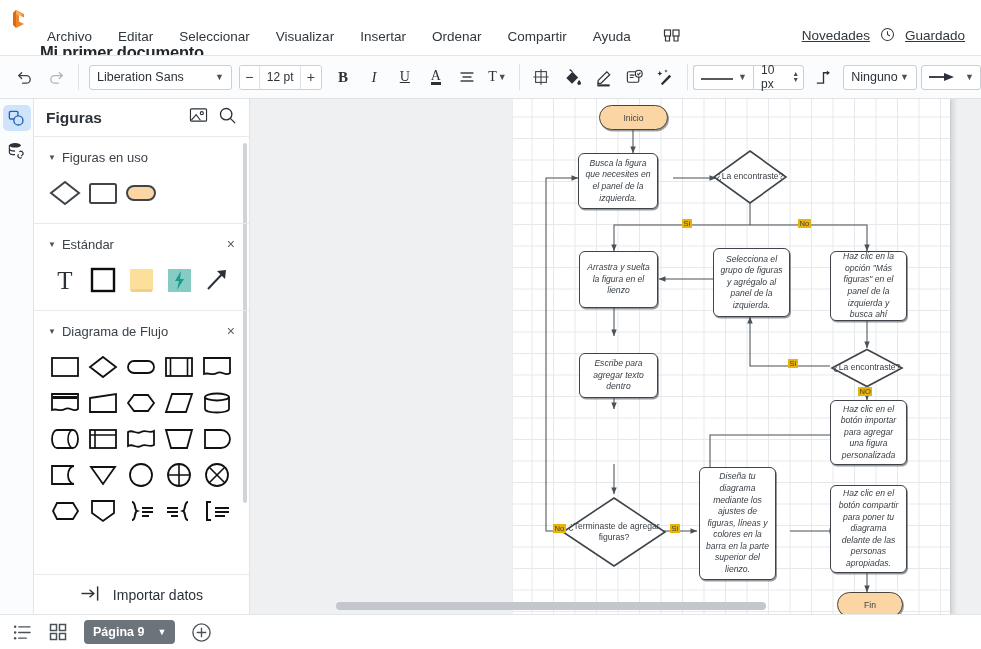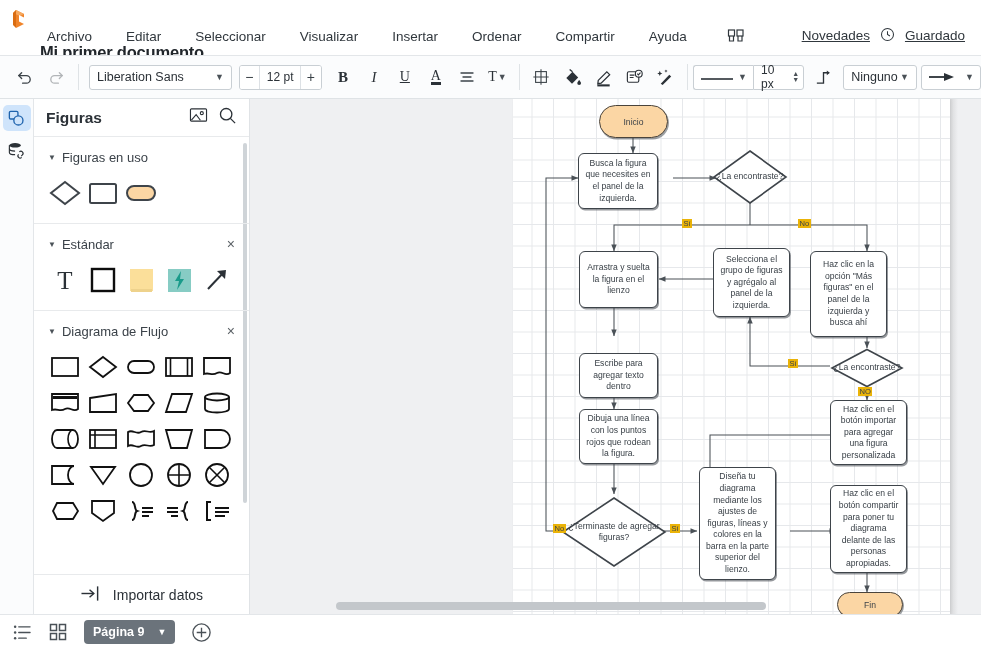--- a/index.html
+++ b/index.html
@@ -22,21 +22,21 @@
     position: absolute; left: 8px; top: 6px; width: 26px; height: 26px;
   }
   .doc-title {
     position: absolute; left: 40px; top: 3px;
     font-size: 16.5px; font-weight: bold; letter-spacing: -0.2px;
     color: #21262b;
     margin-top: 40px;
   }
   .menubar {
     position: absolute; left: 38px; top: 26px;
-    display: flex; align-items: center; gap: 16px;
+    display: flex; align-items: center; gap: 8px;
     font-size: 13.5px; color: #30373d;
   }
   .menu-item {
     padding: 2px 9px; cursor: default; white-space: nowrap;
   }
   .menu-icon-btn {
     margin-left: 9px; padding: 2px 6px; display: flex; align-items: center;
   }
   .right-links {
     position: absolute; right: 0px; top: 26px;
@@ -173,21 +173,21 @@
     background: #c3c7cb; border-radius: 4px;
   }
 
   
   .flow { position: absolute; left: 0; top: 0; width: 731px; height: 515px; }
 
   .nodebox {
     position: absolute; border: 1.6px solid #3e444a; border-radius: 6px;
     background: #ffffff; display: flex; align-items: center; justify-content: center;
     text-align: center; font-size: 8.6px; line-height: 11.6px; color: #394047;
-    padding: 3px 5px; box-shadow: 1px 1.5px 0 rgba(62,68,74,.55);
+    padding: 3px 5px; box-shadow: 1px 1.5px 0 rgba(62,68,74,.55); font-style: italic;
   }
   .nodediamond {
     position: absolute; display: flex; align-items: center; justify-content: center;
     text-align: center; font-size: 8.6px; line-height: 11.2px; color: #394047;
   }
   .nodediamond .dshape {
     position: absolute; left: 0; top: 0; width: 100%; height: 100%;
   }
   .nodediamond .dtext { position: relative; z-index: 2; width: 108%; }
   .nodeterm {
@@ -690,36 +690,36 @@
         <path d="M400 432 H447" marker-end="url(#ah)"></path>
 
         <path d="M540 432 H586" marker-end="url(#ah)"></path>
 
         <path d="M586 336 H460 V432"></path>
 
         <path d="M617 474 V493" marker-end="url(#ah)"></path>
       </g>
     </svg>
 
-    <div class="nodeterm" style="left:349px; top:6px; width:69px; height:33px;">
+    <div class="nodeterm" style="left:349px; top:6px; width:69px; height:25px;">
       <span>Inicio</span>
     </div>
 
     <div class="nodebox" style="left:328px; top:54px; width:80px; height:56px;">
       <span>Busca la figura que necesites en el panel de la izquierda.</span>
     </div>
 
     <div class="nodediamond" style="left:462px; top:50px; width:76px; height:56px;">
       <svg class="dshape" viewBox="0 0 76 56">
         <path d="M38 2 L74 28 L38 54 L2 28 Z" fill="#fff" stroke="#3e444a" stroke-width="1.6"></path>
       </svg>
       <span class="dtext">¿La encontraste?</span>
     </div>
 
-    <div class="nodebox" style="left:560px; top:152px; width:77px; height:86px;">
+    <div class="nodebox" style="left:580px; top:152px; width:77px; height:70px;">
       <span>Haz clic en la opción "Más figuras" en el panel de la izquierda y busca ahí</span>
     </div>
 
     <div class="nodebox" style="left:329px; top:152px; width:79px; height:57px;">
       <span>Arrastra y suelta la figura en el lienzo</span>
     </div>
 
     <div class="nodebox" style="left:463px; top:149px; width:77px; height:69px;">
       <span>Selecciona el grupo de figuras y agrégalo al panel de la izquierda.</span>
     </div>
@@ -732,23 +732,20 @@
     </div>
 
     <div class="nodebox" style="left:329px; top:254px; width:79px; height:45px;">
       <span>Escribe para agregar texto dentro</span>
     </div>
 
     <div class="nodebox" style="left:580px; top:301px; width:77px; height:65px;">
       <span>Haz clic en el botón importar para agregar una figura personalizada</span>
     </div>
 
-    <div class="nodebox" style="left:329px; top:310px; width:79px; height:55px;">
-      <span>Dibuja una línea con los puntos rojos que rodean la figura.</span>
-    </div>
 
     <div class="nodediamond" style="left:310px; top:397px; width:108px; height:72px;">
       <svg class="dshape" viewBox="0 0 108 72">
         <path d="M54 2 L105 36 L54 70 L3 36 Z" fill="#fff" stroke="#3e444a" stroke-width="1.6"></path>
       </svg>
       <span class="dtext" style="width:88%;">¿Terminaste de agregar figuras?</span>
     </div>
 
     <div class="nodebox" style="left:449px; top:368px; width:77px; height:113px;">
       <span>Diseña tu diagrama mediante los ajustes de figuras, líneas y colores en la barra en la parte superior del lienzo.</span>

